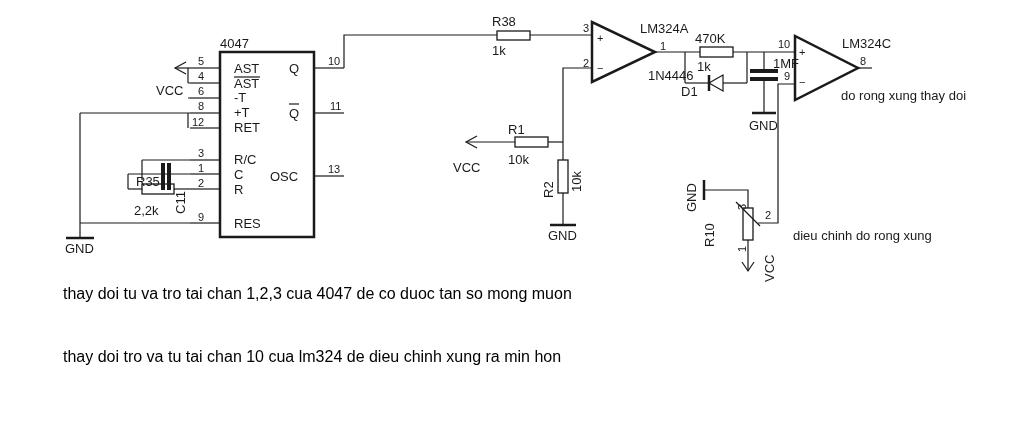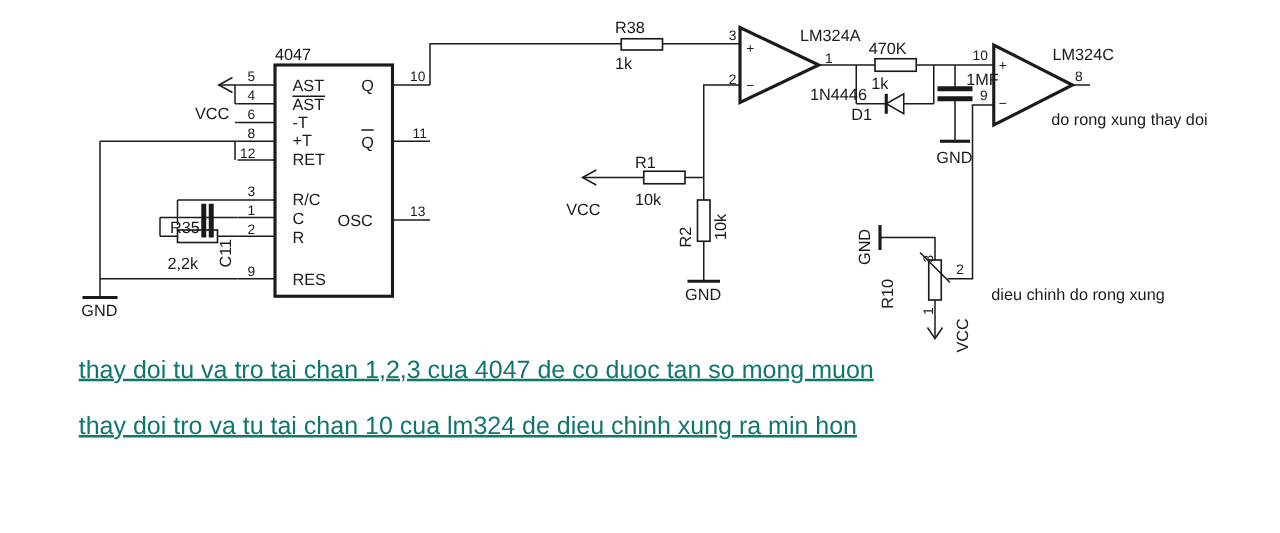--- a/index.html
+++ b/index.html
@@ -5,21 +5,21 @@
   html, body { margin: 0; padding: 0; background: #ffffff; }
   body { width: 1024px; height: 426px; position: relative; overflow: hidden; font-family: "Liberation Sans", sans-serif; color: #1a1a1a; }
   svg#schematic { position: absolute; left: 0; top: 0; }
   svg text { font-family: "Liberation Sans", sans-serif; fill: #1a1a1a; }
   .w { stroke: #1a1a1a; stroke-width: 1.2; fill: none; }
   .thick { stroke: #1a1a1a; stroke-width: 2.5; fill: none; }
   .cap { stroke: #1a1a1a; stroke-width: 4; }
   .res { stroke: #1a1a1a; stroke-width: 1.3; fill: #ffffff; }
   .lbl { font-size: 13px; }
   .pin { font-size: 11px; }
-  .note { position: absolute; font-size: 20px; color: #0f766e; white-space: nowrap; text-decoration: underline; }
+  .note { position: absolute; font-size: 16px; color: #000000; white-space: nowrap; }
 </style>
 </head>
 <body>
 
 <svg id="schematic" width="1024" height="426" viewBox="0 0 1024 426">
 
   <g>
     <rect x="220" y="52" width="94" height="185" class="thick"></rect>
     <text x="220" y="48" class="lbl">4047</text>
 
@@ -180,13 +180,13 @@
     <text x="0" y="0" class="lbl" transform="translate(714,247) rotate(-90)">R10</text>
     <text x="0" y="0" class="lbl" transform="translate(774,282) rotate(-90)">VCC</text>
     <text x="0" y="0" class="pin" transform="translate(746,210) rotate(-90)">3</text>
     <text x="0" y="0" class="pin" transform="translate(746,252) rotate(-90)">1</text>
     <text x="765" y="219" class="pin">2</text>
     <text x="793" y="240" class="lbl">dieu chinh do rong xung</text>
   </g>
 </svg>
 
 <div class="note" style="left:63px; top:285px;">thay doi tu va tro tai chan 1,2,3 cua 4047 de co duoc tan so mong muon</div>
-<div class="note" style="left:63px; top:330px;">thay doi tro va tu tai chan 10 cua lm324 de dieu chinh xung ra min hon</div>
+<div class="note" style="left:63px; top:348px;">thay doi tro va tu tai chan 10 cua lm324 de dieu chinh xung ra min hon</div>
 
 </body></html>

